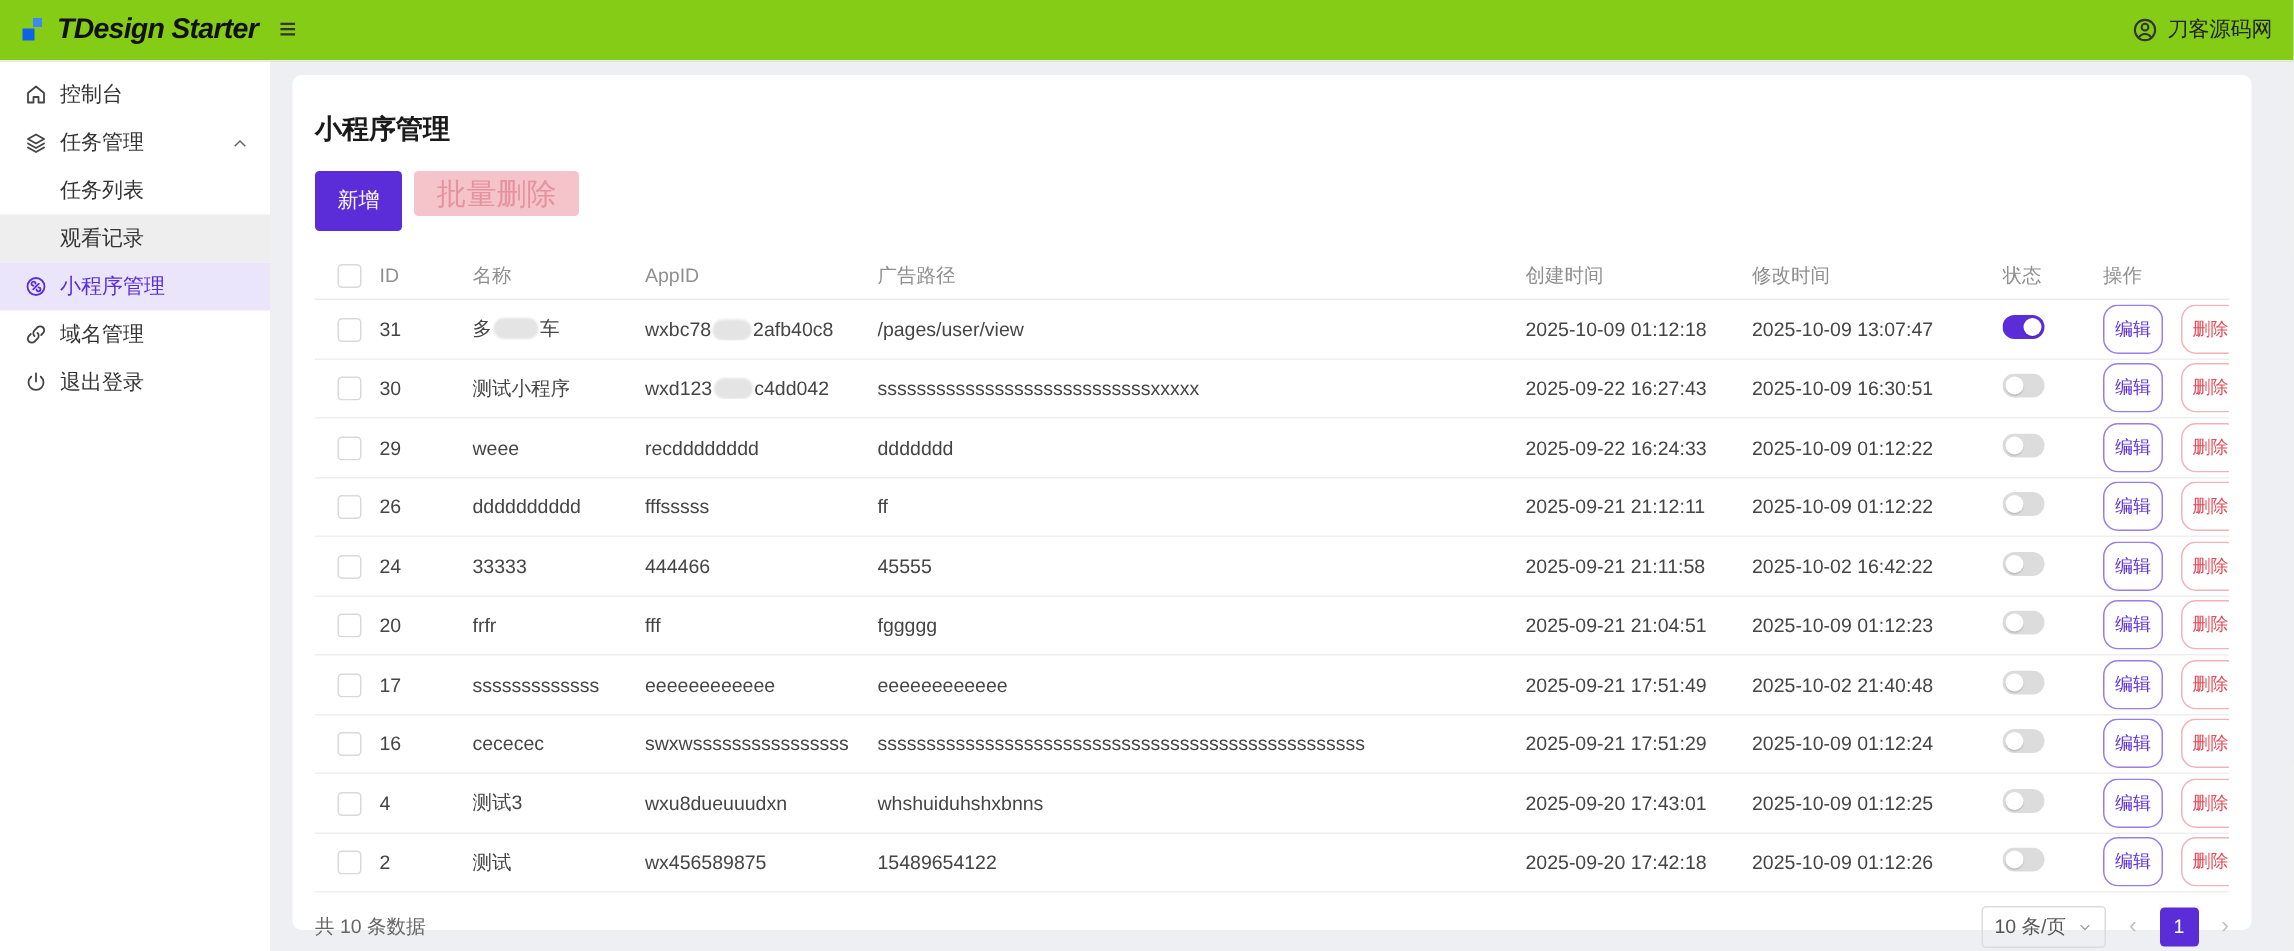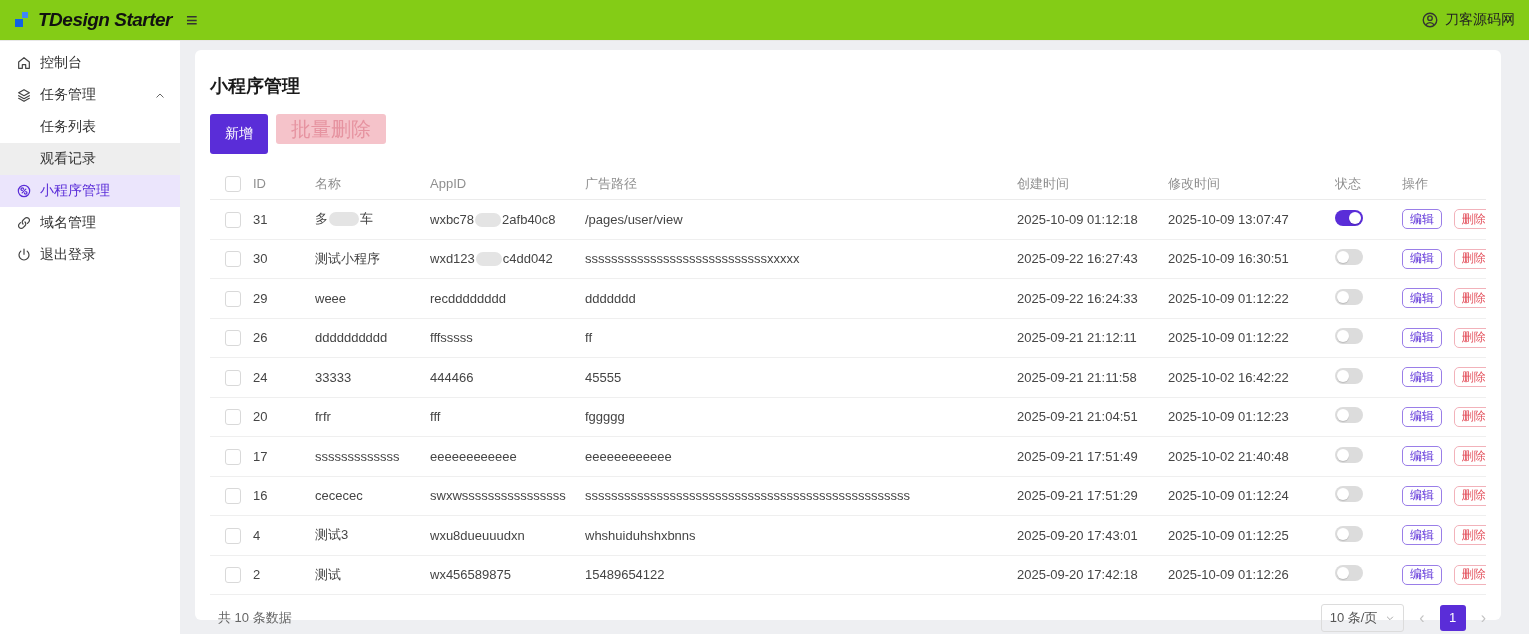--- a/index.html
+++ b/index.html
@@ -49,27 +49,27 @@
   .thead { height:32px; color:#8f8f8f; font-size:13px; border-bottom:1px solid #ebebeb; }
   .trow { height:39.5px; border-bottom:1px solid #efefef; font-size:13px; color:#454545; }
   .cell { overflow:hidden; white-space:nowrap; }
   .c-check { padding-left:15px; }
   .checkbox { display:inline-block; width:16px; height:16px; border:1px solid #d9d9d9; border-radius:3px; background:#fff; cursor:pointer; vertical-align:middle; }
   .redact { display:inline-block; height:14px; border-radius:7px; background:#e4e4e4; vertical-align:-3px; margin:0 1px; filter:blur(0.6px); }
   .switch { display:inline-block; width:28px; height:16px; border-radius:8px; background:#dcdcdc; position:relative; cursor:pointer; }
   .switch .knob { position:absolute; left:2px; top:2px; width:12px; height:12px; border-radius:50%; background:#fff; box-shadow:0 1px 1px rgba(0,0,0,.15); }
   .switch.on { background:#5a2dd8; }
   .switch.on .knob { left:auto; right:2px; }
-  .btn-edit, .btn-del { height:20px; padding:0 7px; font-size:12px; background:#fff; border-radius:5px; cursor:pointer; }
+  .btn-edit, .btn-del { height:33px; padding:0 7px; font-size:12px; background:#fff; border-radius:10px; cursor:pointer; }
   .btn-edit { color:#5a2dd8; border:1px solid #9a7ee8; margin-right:8px; }
   .btn-del { color:#e34d59; border:1px solid #f2b2ba; }
 
   
   .tfoot { height:45px; display:flex; align-items:center; justify-content:space-between; }
-  .total-text { font-size:13px; color:#666;margin-left:8px; }
+  .total-text { font-size:13px; color:#666; }
   .pager { display:flex; align-items:center; gap:15px; }
   .page-size { height:28px; min-width:74px; border:1px solid #dcdcdc; border-radius:3px; display:flex; align-items:center; padding:0 8px; gap:8px; font-size:13px; color:#555; cursor:pointer; }
   .page-size svg { width:10px; height:10px; fill:none; stroke:#999; stroke-width:2; }
   .pg-arrow { color:#c3c3c3; font-size:16px; cursor:pointer; line-height:1; }
   .pg-num { width:26px; height:26px; border-radius:3px; background:#5a2dd8; color:#fff; font-size:13px; display:flex; align-items:center; justify-content:center; cursor:pointer; }
 </style>
 </head>
 <body>
 
 <div class="app-header">

